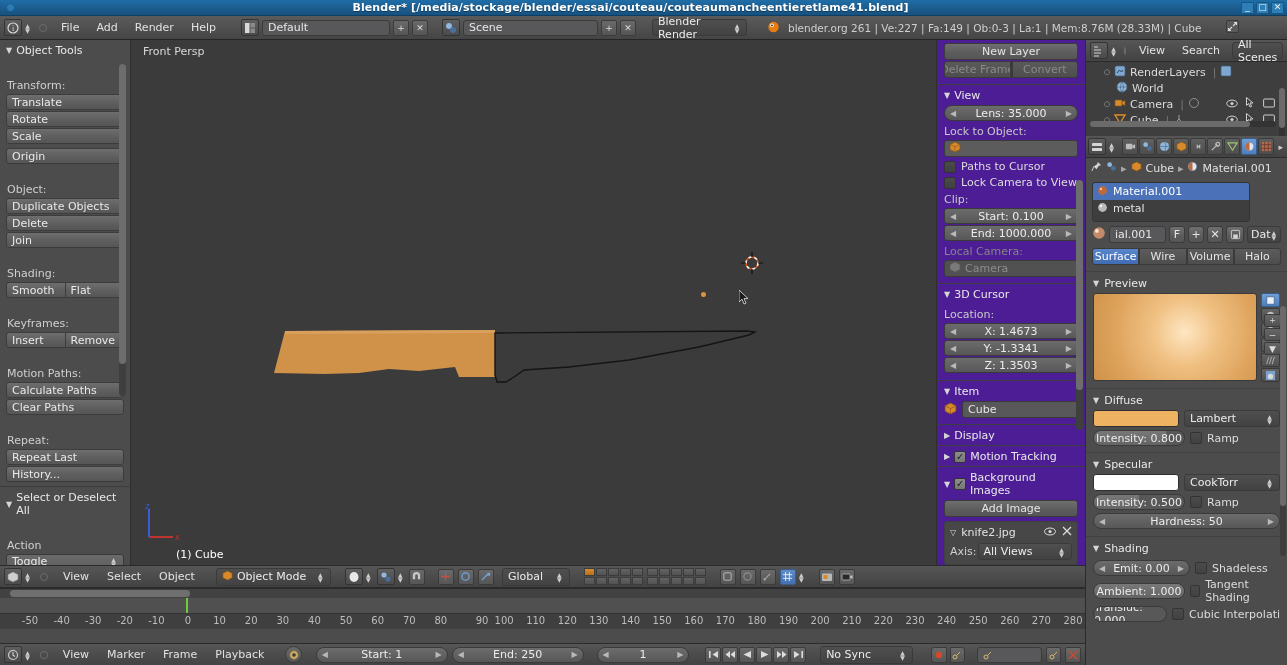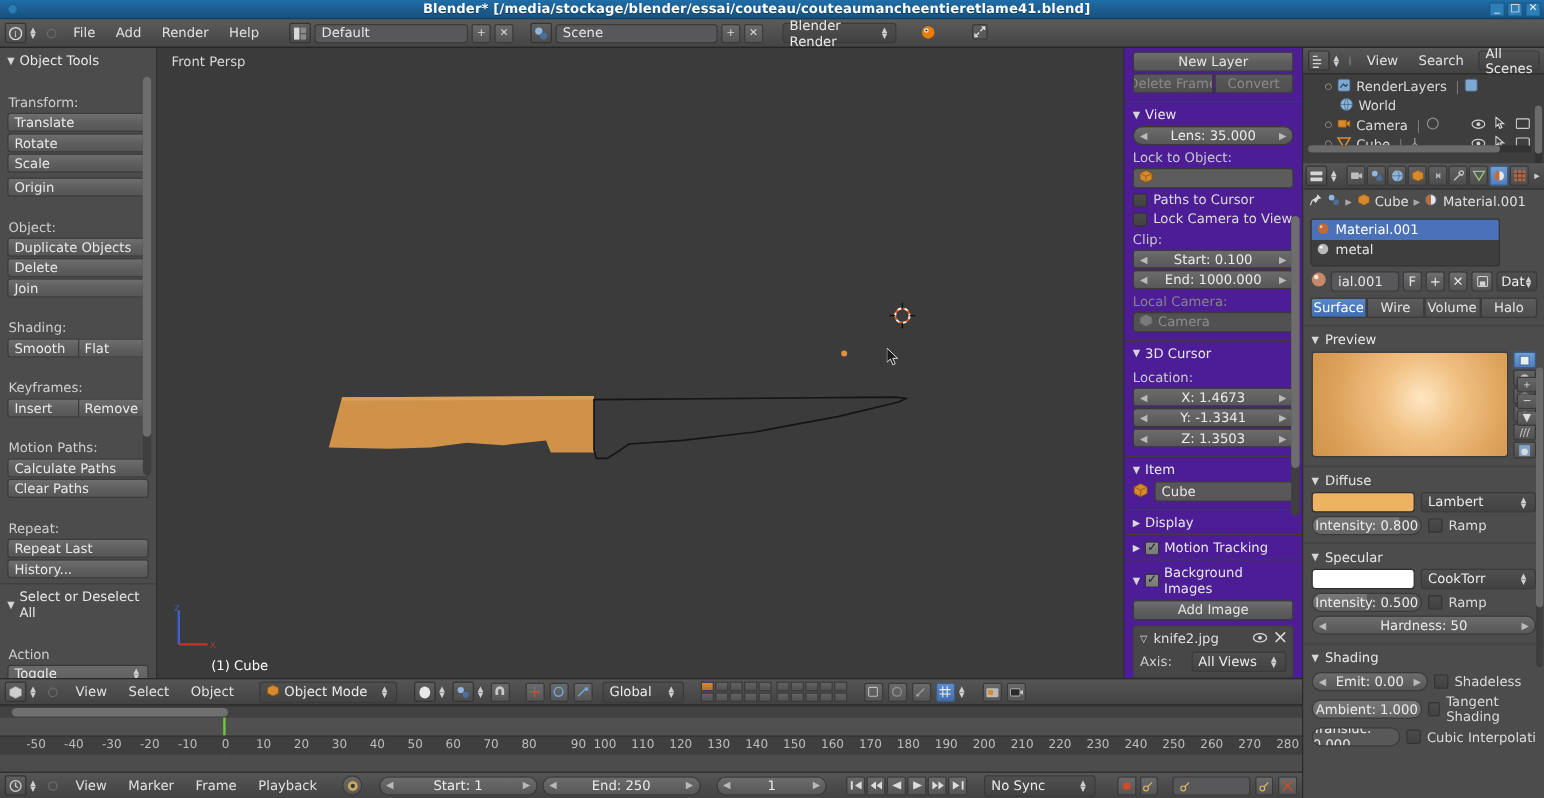--- a/index.html
+++ b/index.html
@@ -331,20 +331,21 @@
     </div>
 
     <div style="width:14px"></div>
     <div style="margin-right:5px;">
       <svg width="13" height="13" viewBox="0 0 13 13">
           <circle cx="6.5" cy="7" r="5.2" fill="#e87d0d"></circle>
           <circle cx="5" cy="5.4" r="1.8" fill="#fff"></circle>
           <circle cx="5" cy="5.4" r="0.9" fill="#222"></circle>
         </svg>
     </div>
+    <div style="font-size:10.5px;color:#cfcfcf;white-space:nowrap;">blender.org 261 | Ve:227 | Fa:149 | Ob:0-3 | La:1 | Mem:8.76M (28.33M) | Cube</div>
     <div style="width:18px"></div>
     <div>
       <svg width="15" height="15" viewBox="0 0 15 15">
           <rect x="1.5" y="1.5" width="12" height="12" rx="1.5" fill="#5a5a5a" stroke="#3a3a3a"></rect>
           <path d="M9 3.5h2.5V6M6 11.5H3.5V9" stroke="#dcdcdc" stroke-width="1.2" fill="none"></path>
           <path d="M11 4L8 7M4 11l3-3" stroke="#dcdcdc" stroke-width="1.2"></path>
         </svg>
     </div>
   </div>
 
@@ -585,21 +586,21 @@
                     <circle cx="6" cy="4.5" r="1.6" fill="#dcdcdc"></circle>
                   </svg>
               </span>
               <span>
                 <svg width="10" height="10" viewBox="0 0 10 10">
                     <path d="M1 1L9 9M9 1L1 9" stroke="#dcdcdc" stroke-width="1.3"></path>
                   </svg>
               </span>
             </span>
           </div>
-          <div style="display:flex;align-items:center;gap:16px;margin-top:4px;">
+          <div style="display:flex;align-items:center;gap:1px;margin-top:4px;">
             <span style="font-size:11px;color:#cfcfcf;">Axis:</span>
             <span class="combo" style="flex:1">
               <span>All Views</span>
               <span class="spinner">
                   <span>▲</span>
                   <span>▼</span>
                 </span>
             </span>
           </div>
         </div>

